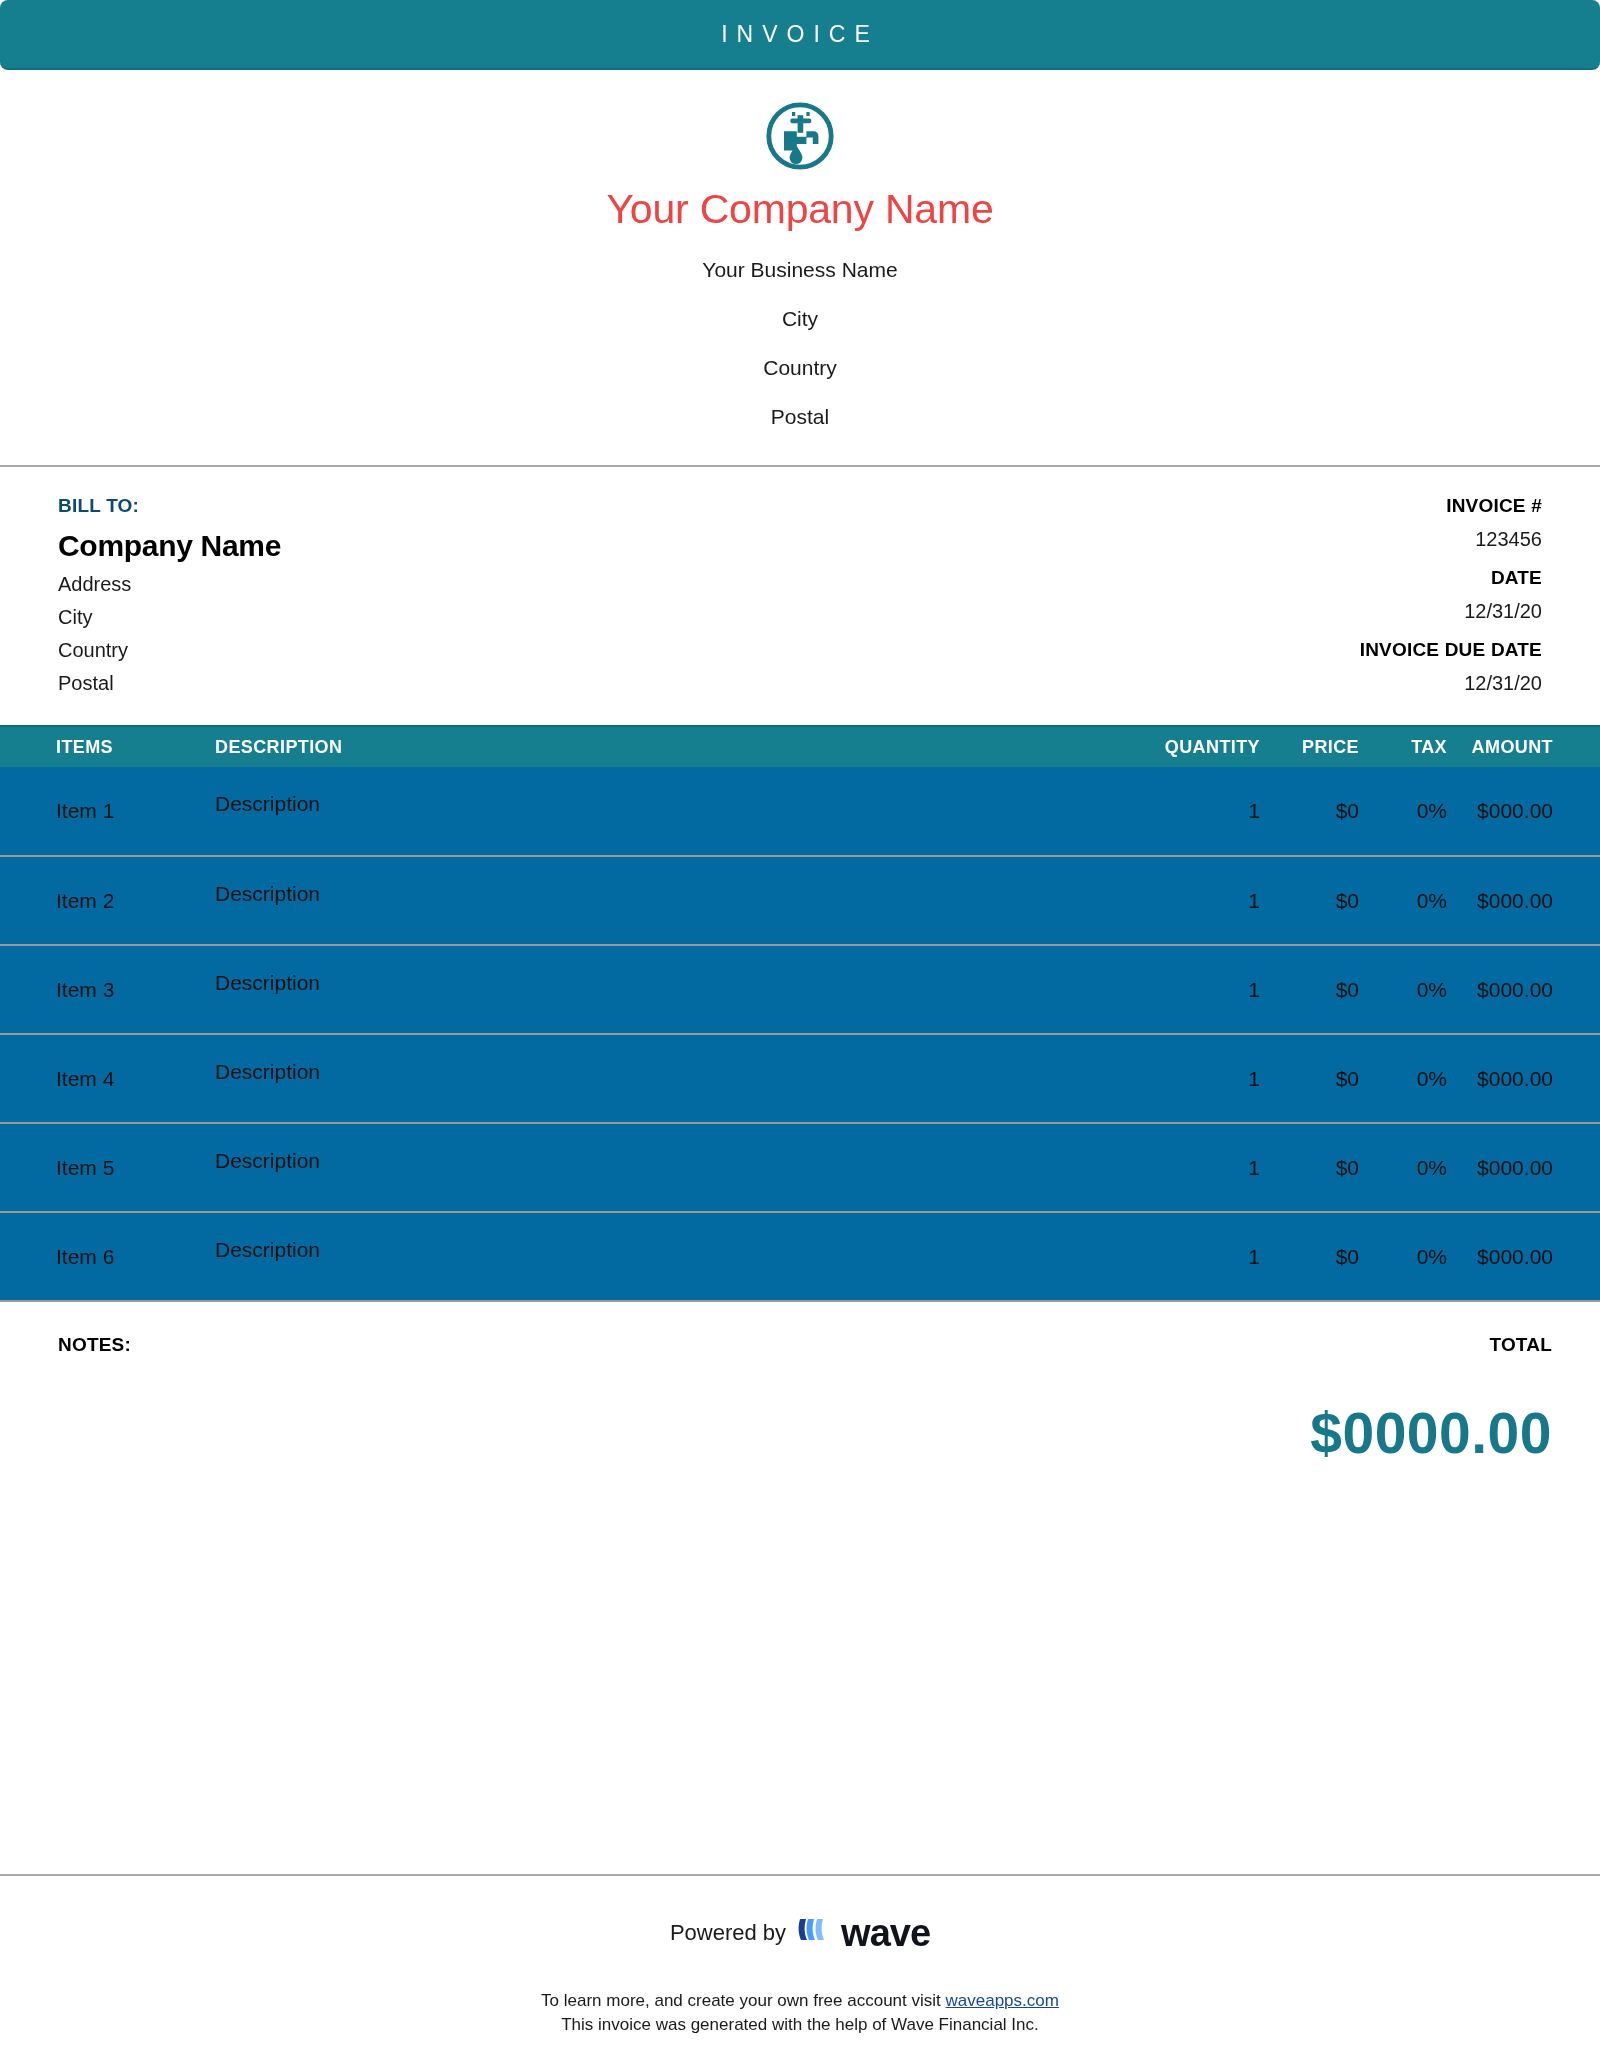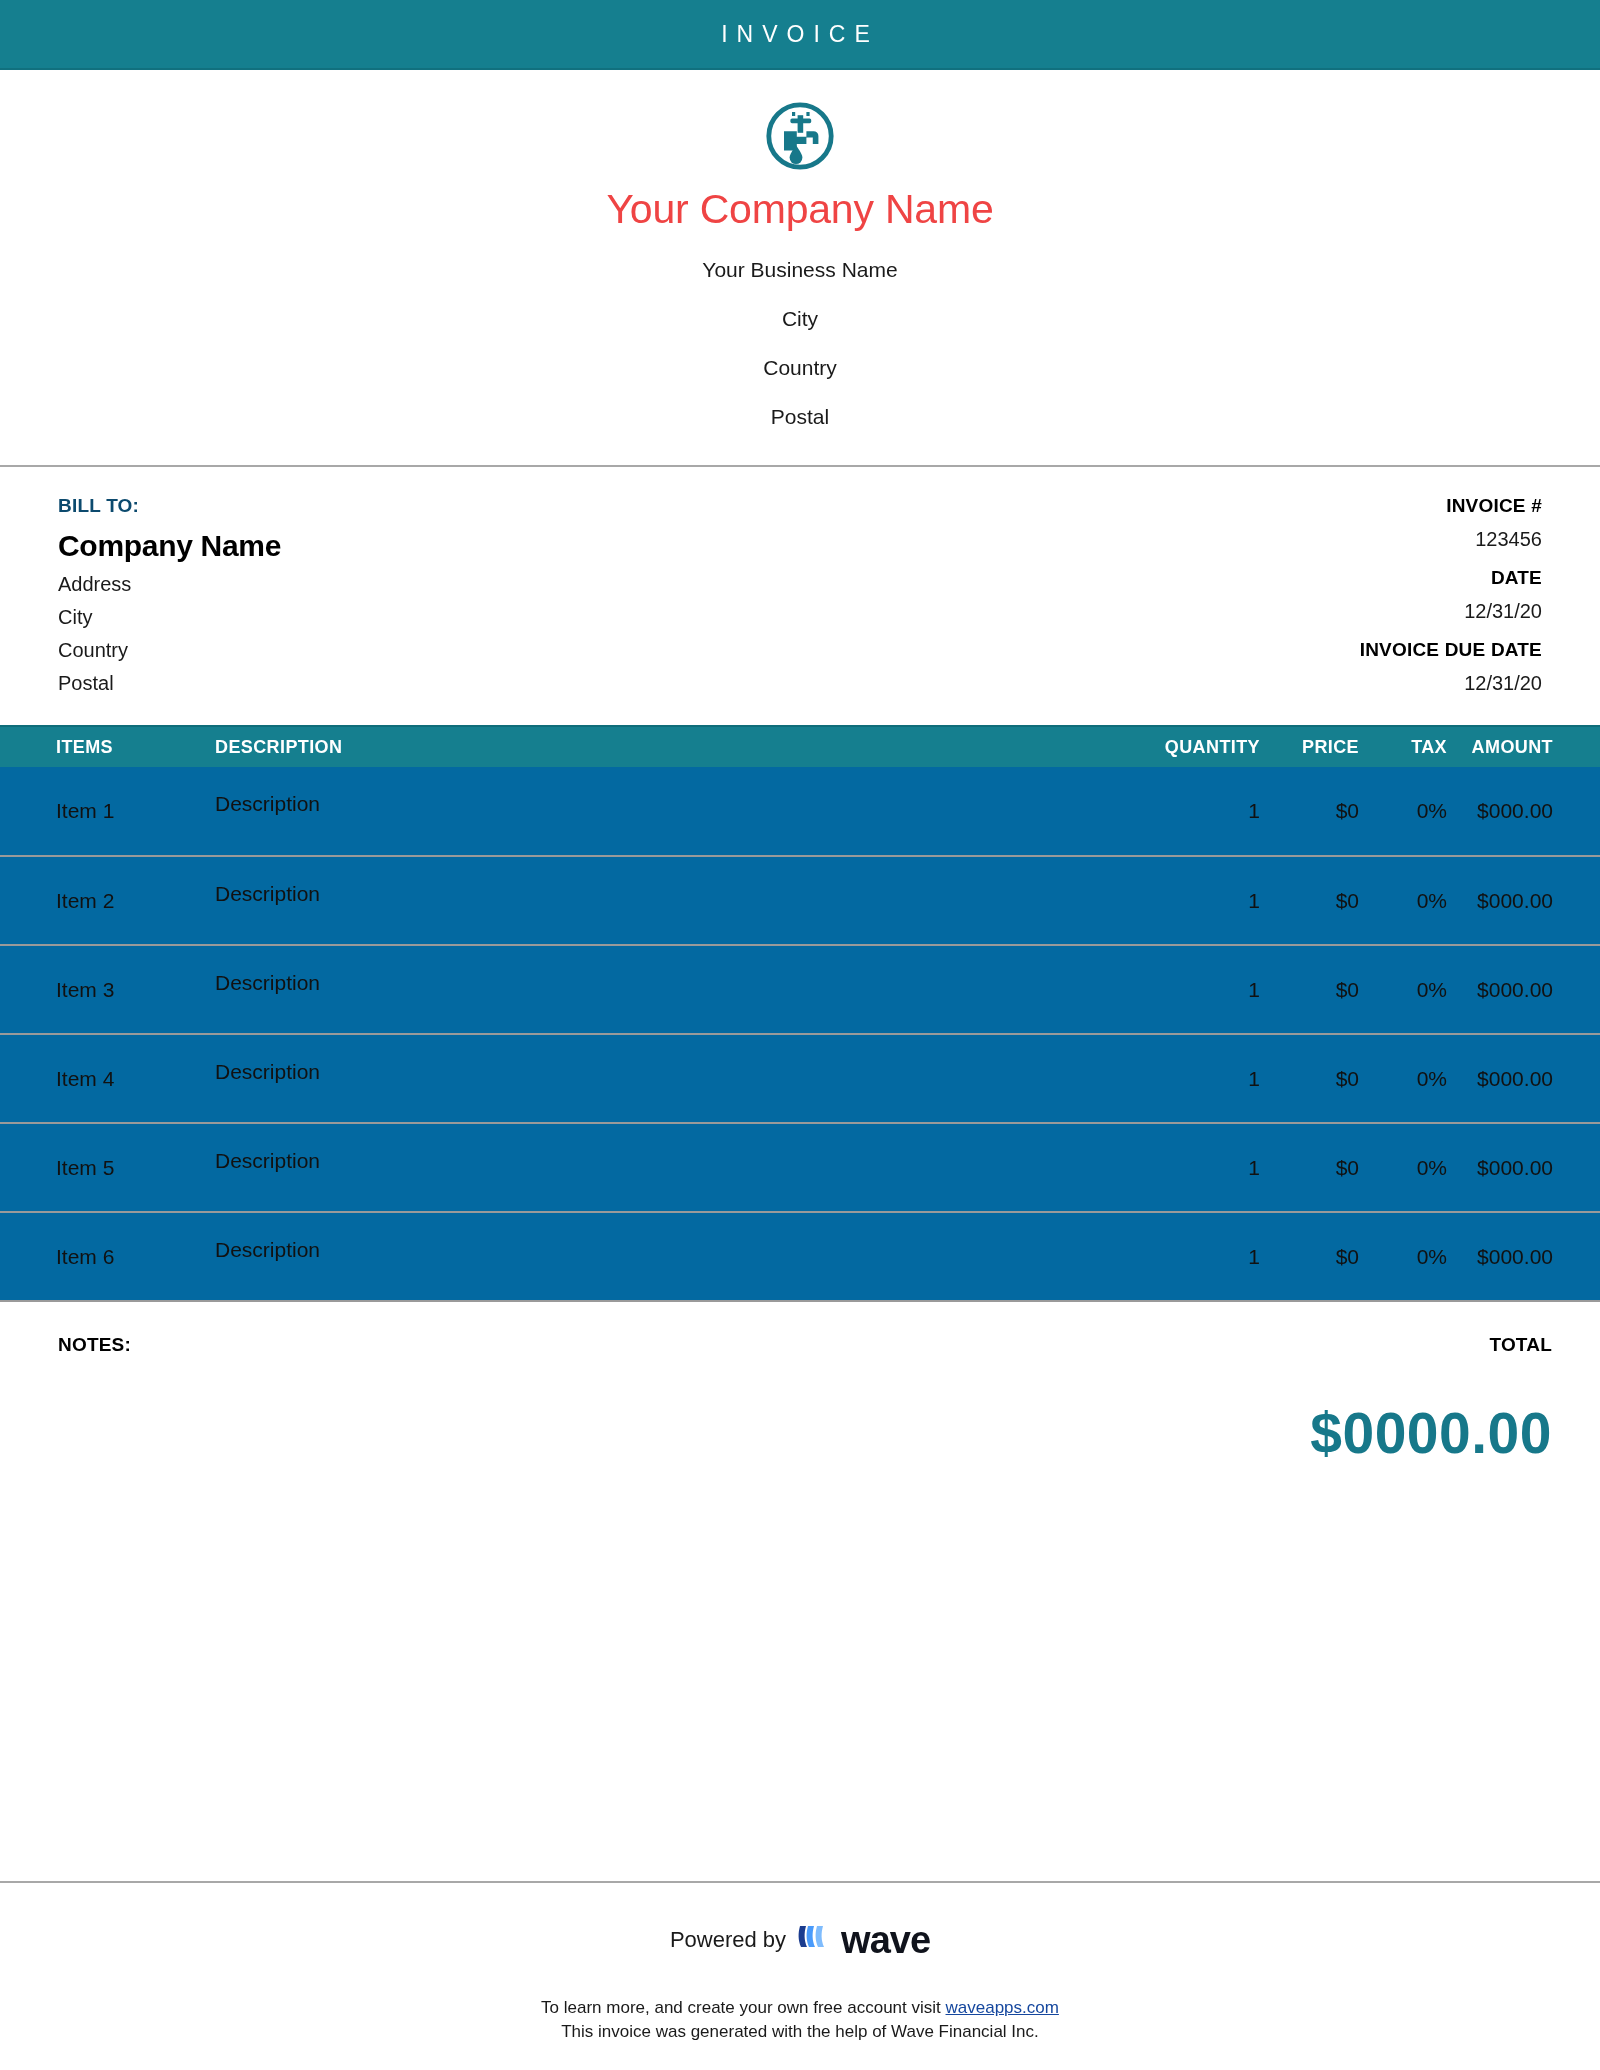--- a/index.html
+++ b/index.html
@@ -16,20 +16,21 @@
   }
 
   
   .top-bar {
     height: 70px;
     background: #157f8f;
     display: flex;
     align-items: center;
     justify-content: center;
     border-bottom: 2px solid #11707e;
+    border-radius: 8px;
   }
   .top-bar-title {
     color: #ffffff;
     font-size: 23px;
     letter-spacing: 9px;
     font-weight: 400;
   }
 
   
   .company-block {
@@ -163,21 +164,21 @@
     margin-top: 44px;
     letter-spacing: 0.5px;
     white-space: nowrap;
   }
 
   
   .footer {
     position: absolute;
     left: 0;
     right: 0;
-    bottom: 7px;
+    bottom: 14px;
     padding-top: 36px;
     border-top: 2px solid #a8a8a8;
     text-align: center;
   }
   .powered {
     display: flex;
     align-items: center;
     justify-content: center;
     gap: 11px;
     font-size: 22px;

